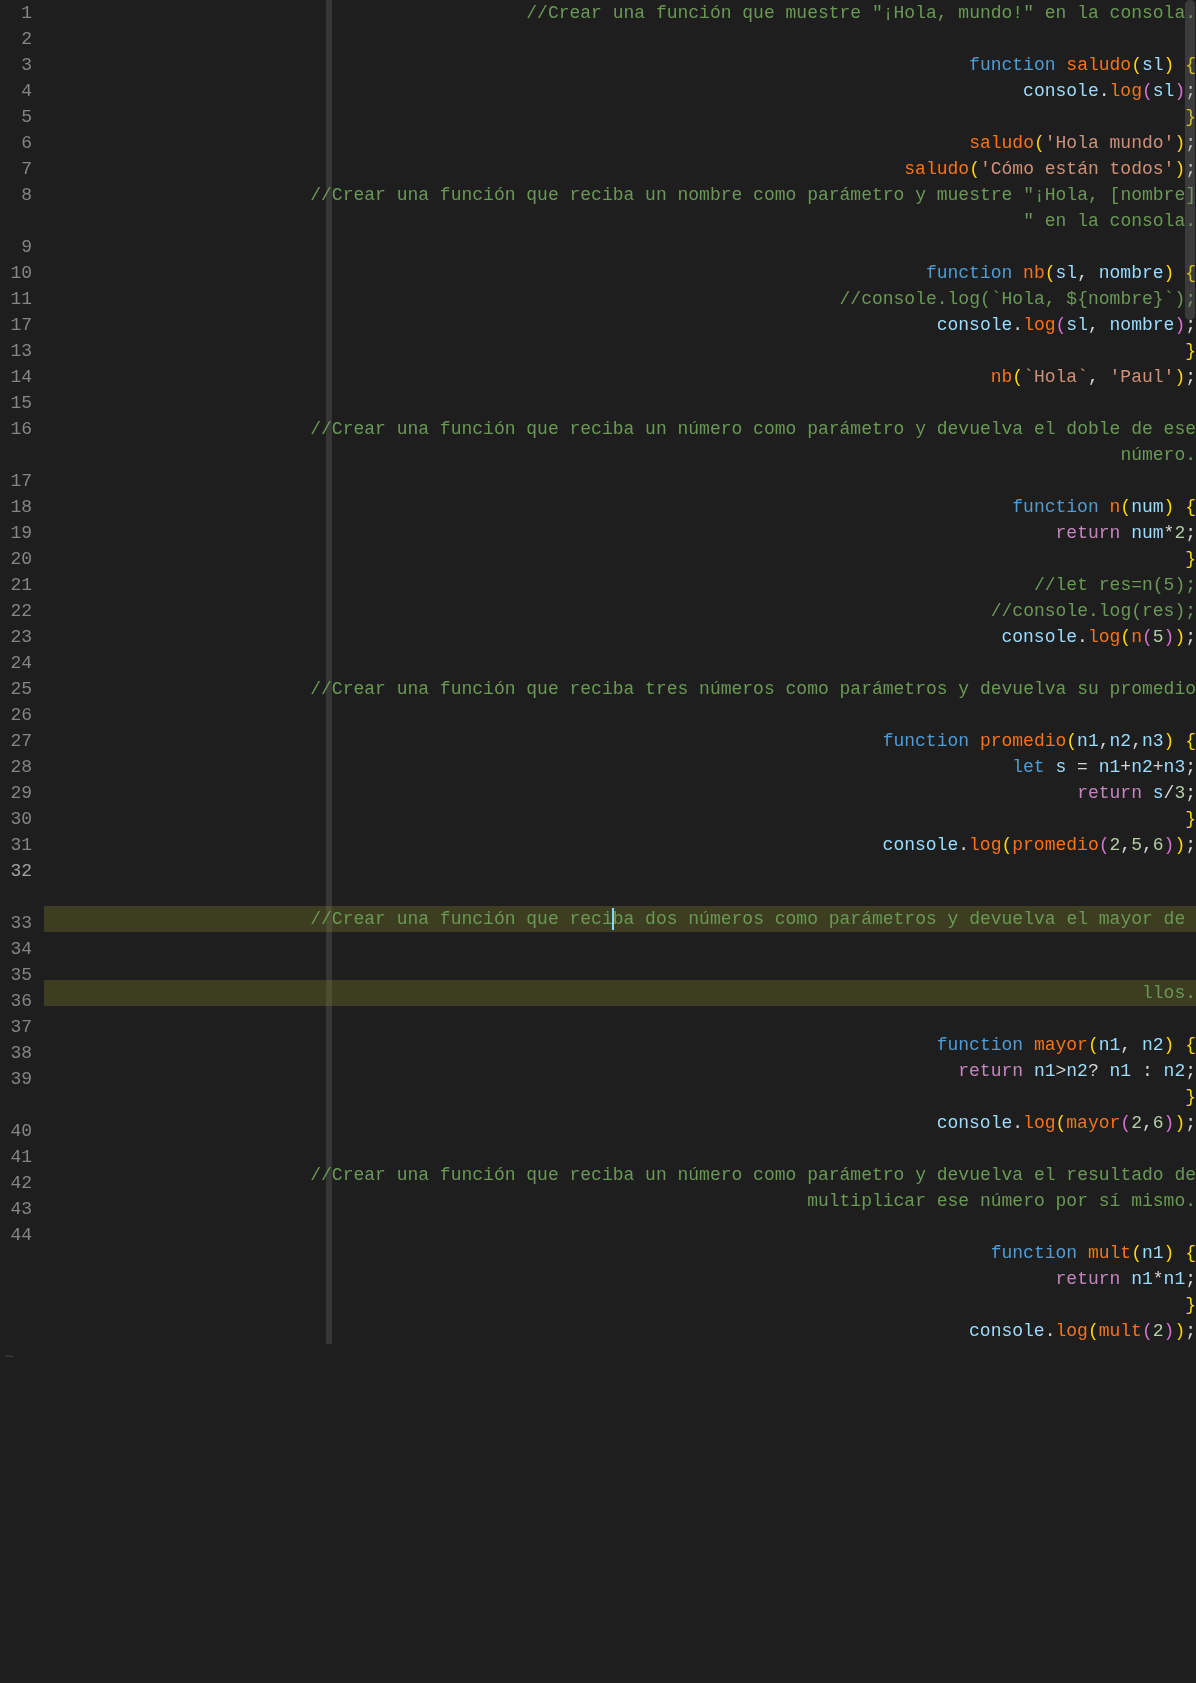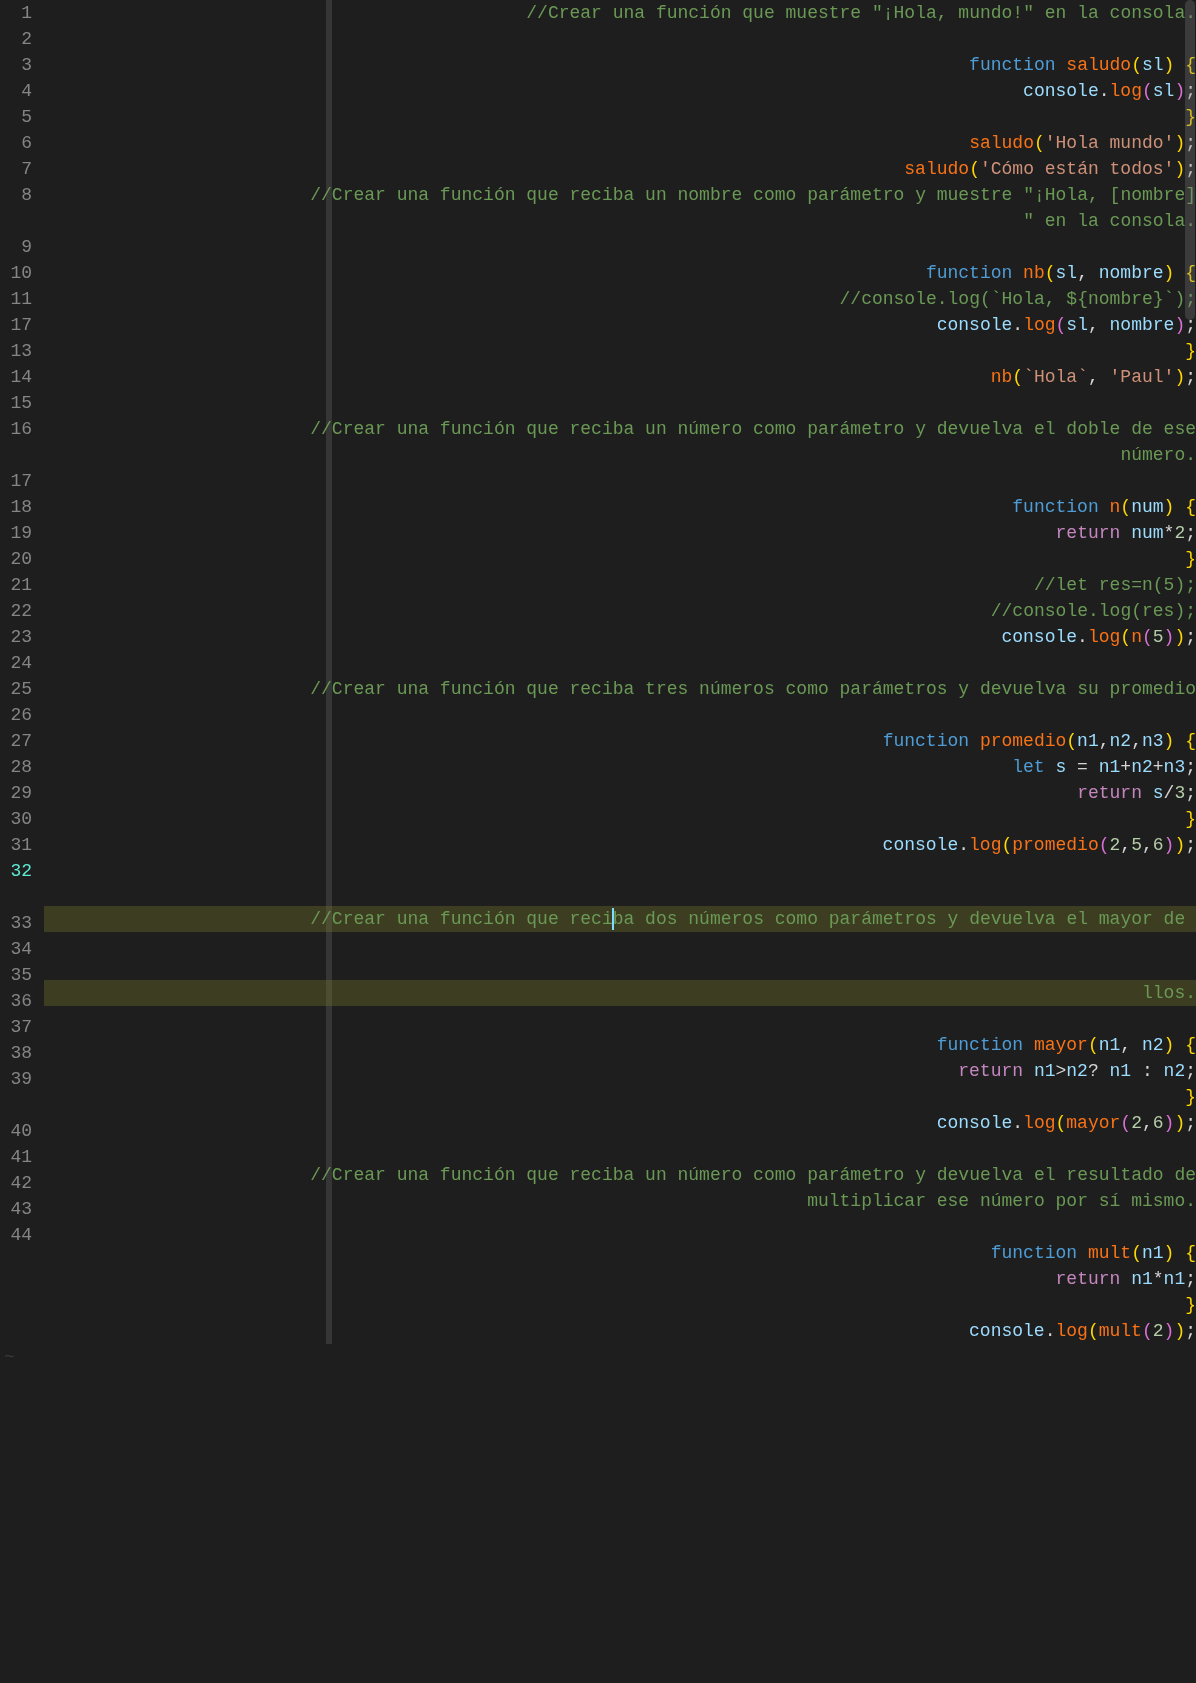--- a/index.html
+++ b/index.html
@@ -22,21 +22,21 @@
     text-align: right;
     color: #858585;
     padding-right: 6px;
     user-select: none;
     flex-shrink: 0;
   }
   .gutter .ln {
     height: 26px;
   }
   .gutter .ln.active {
-    color: #5eead4;
+    color: #a3a3a3;
   }
   .gutter .ln.wrap {
     visibility: hidden;
   }
   .code {
     flex: 1;
     position: relative;
     padding-left: 6px;
   }
   .line {

